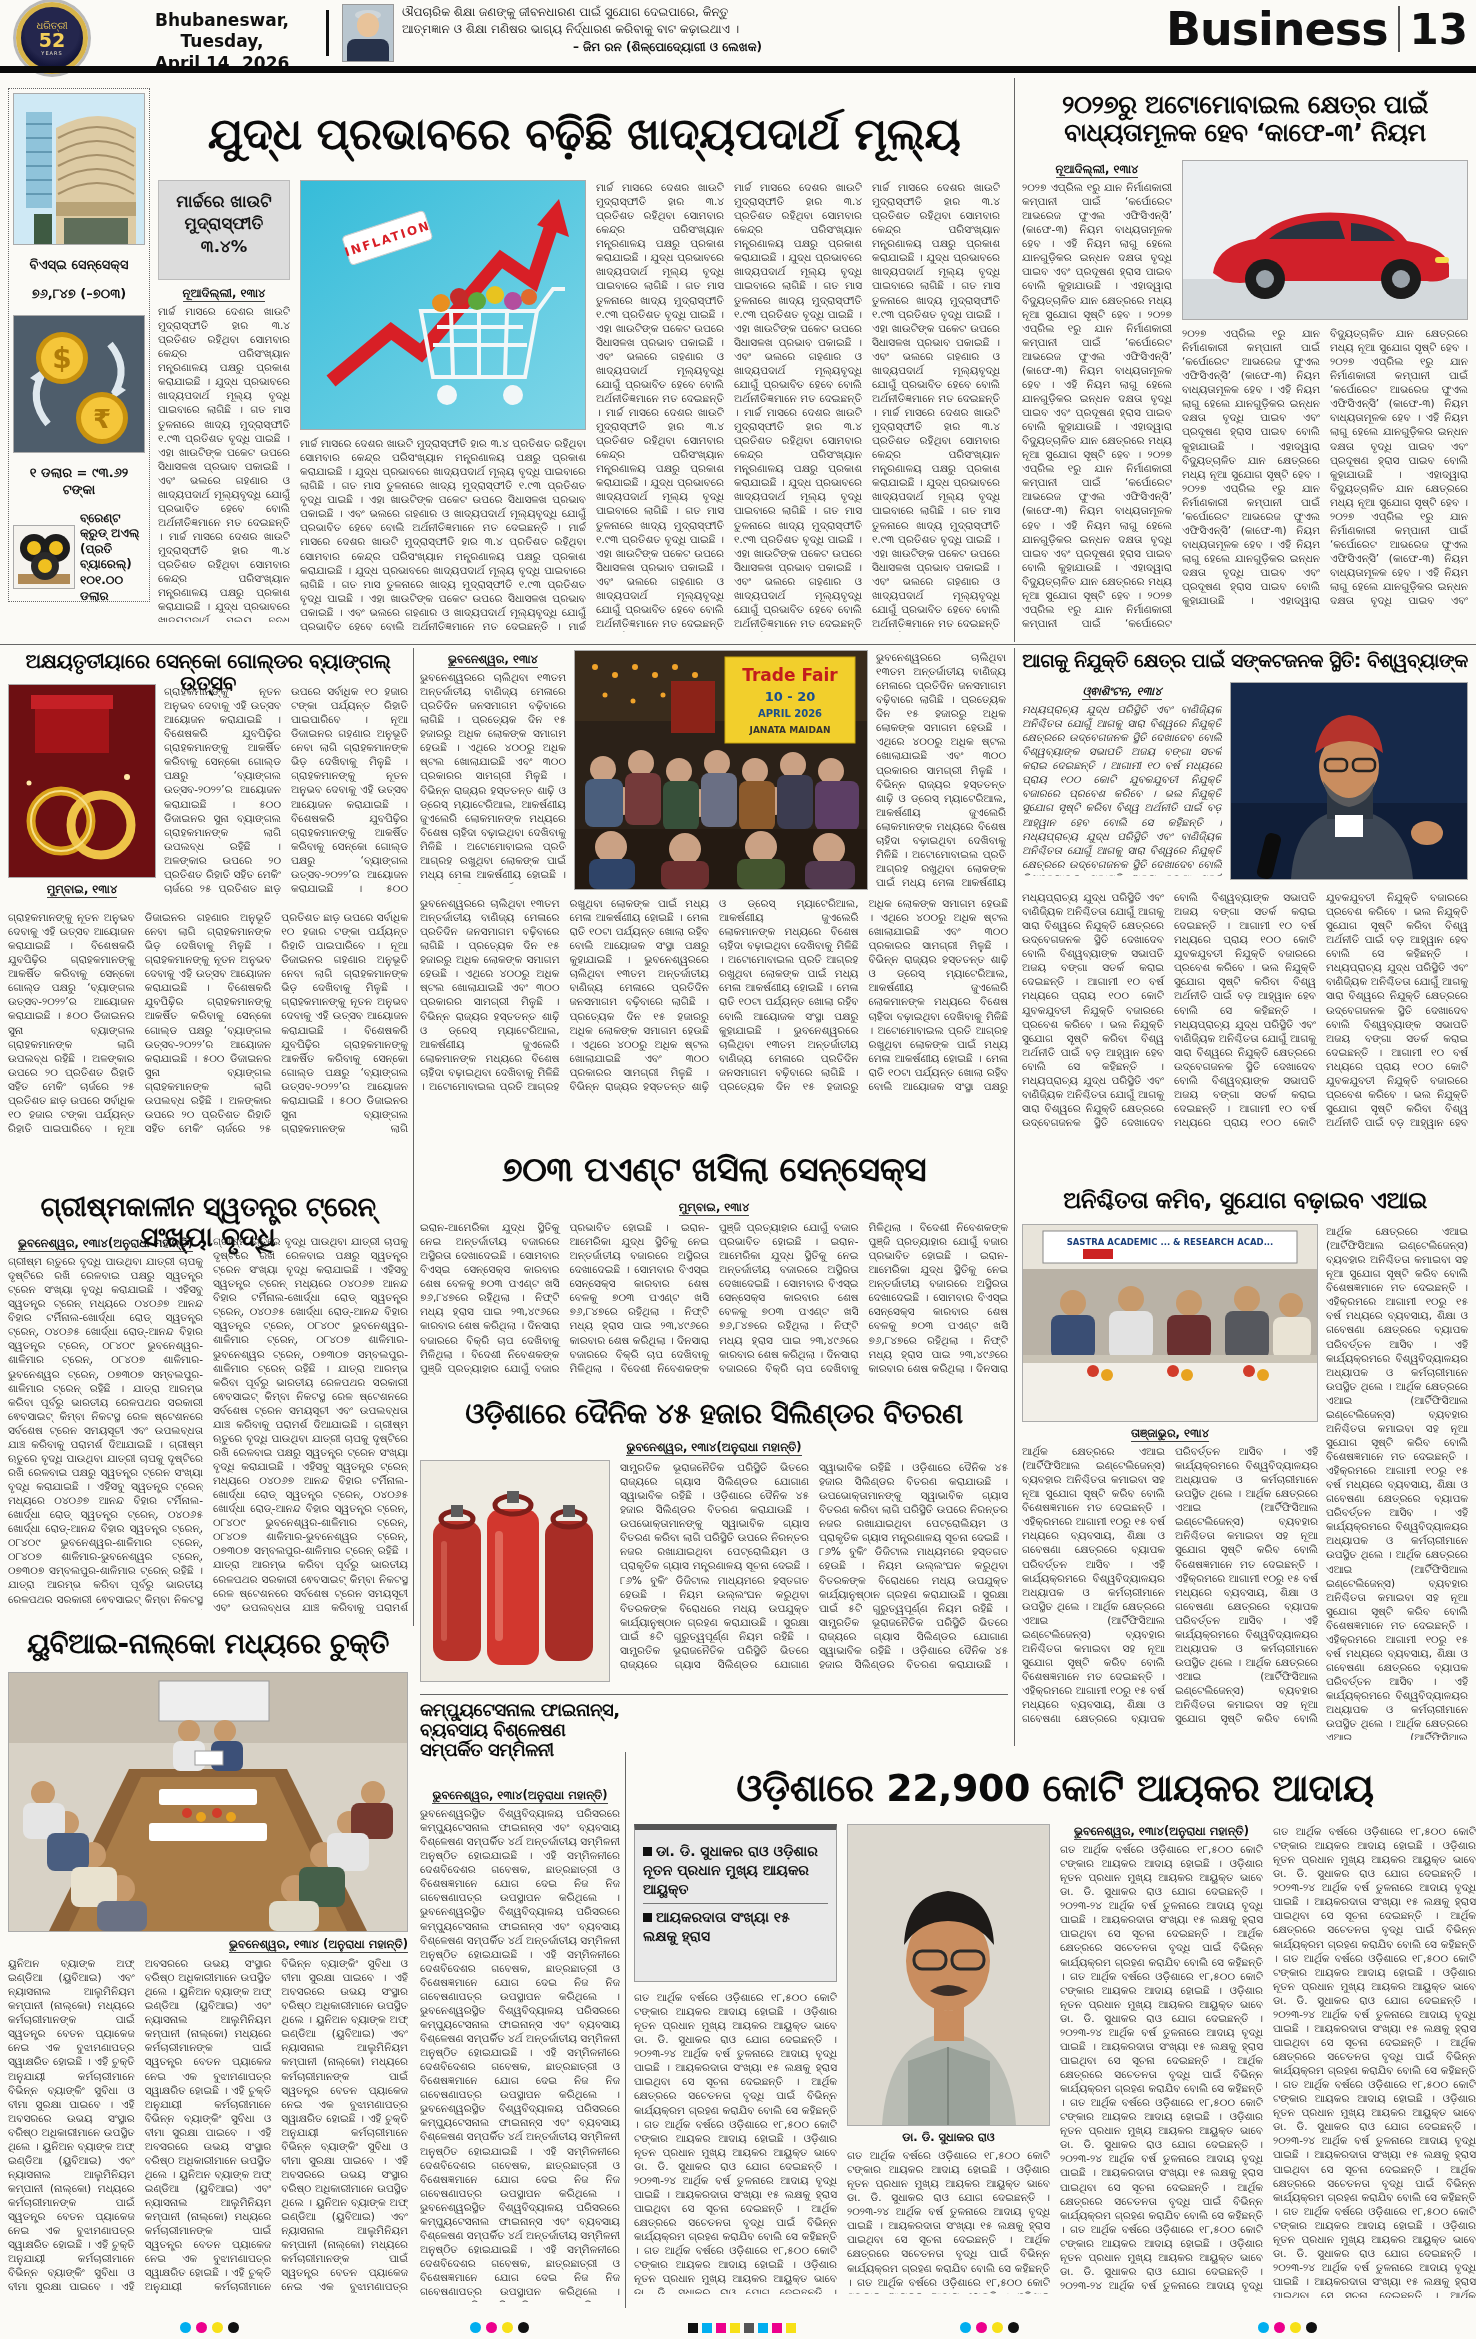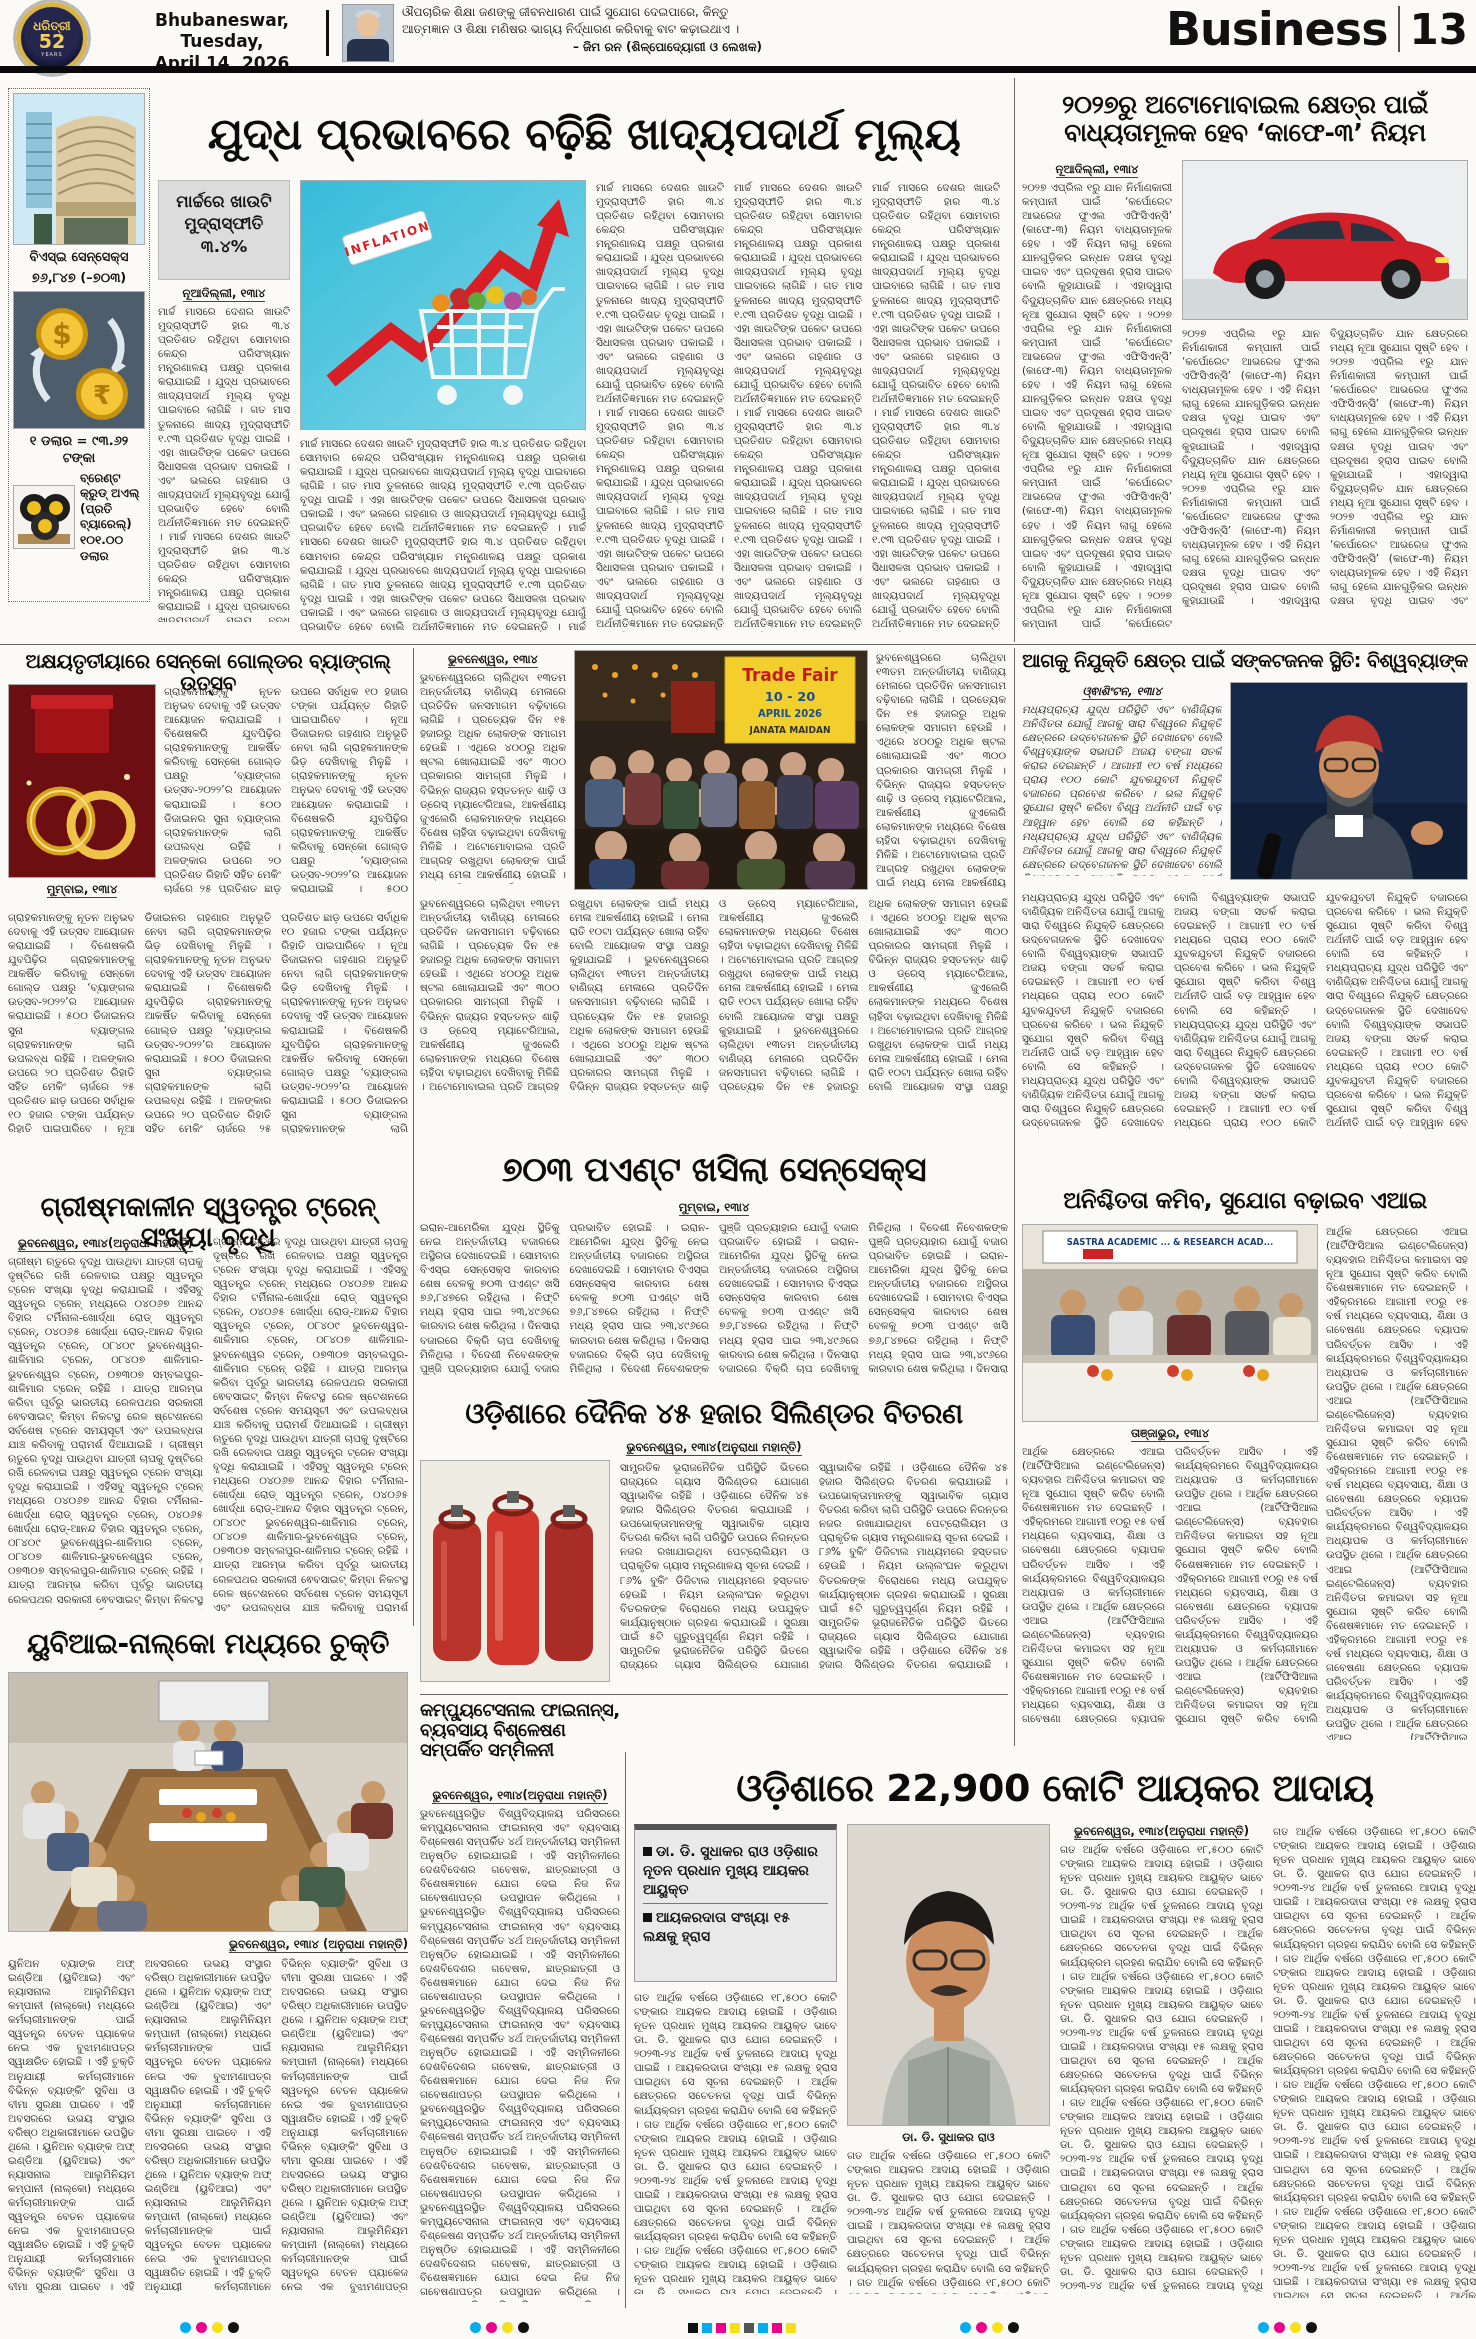--- a/index.html
+++ b/index.html
@@ -5,39 +5,39 @@
   html,body{margin:0;padding:0;background:#888;}
   .page{position:relative;width:1476px;height:2339px;background:#fbfaf6;margin:0 auto;
         font-family:"DejaVu Sans","Liberation Sans",sans-serif;color:#111;overflow:hidden;}
   .abs{position:absolute;}
   
   .hdr-rule{position:absolute;left:0;top:66px;width:1476px;height:7px;background:#0a0a0a;}
   .logo-badge{position:absolute;left:16px;top:2px;width:62px;height:62px;border-radius:50%;
       background:radial-gradient(circle at 50% 40%,#24264d 55%,#14163a 70%);
       border:5px solid #d8b importan4a;border:5px solid #d8b44a;box-shadow:0 0 0 3px #b9b9b9;
       display:flex;flex-direction:column;align-items:center;justify-content:center;}
-  .logo-name{color:#f3cf5a;font-size:12px;font-weight:bold;line-height:1;}
+  .logo-name{color:#f3cf5a;font-size:10px;font-weight:normal;line-height:1;}
   .logo-years{color:#f3cf5a;font-size:19px;font-weight:bold;line-height:1;}
   .logo-years-lbl{color:#e8e0c8;font-size:5px;letter-spacing:1px;}
   .pub-date{position:absolute;left:128px;top:10px;width:188px;font-size:17px;font-weight:bold;
       text-align:center;line-height:1.25;border-right:3px solid #111;padding-right:10px;height:46px;}
   .quote-wrap{position:absolute;left:342px;top:4px;width:420px;display:flex;gap:8px;}
   .quote-photo{width:50px;height:56px;border:1px solid #999;background:#b9c6cf;position:relative;flex:none;}
   .quote-photo .face{position:absolute;left:14px;top:8px;width:22px;height:24px;border-radius:50% 50% 45% 45%;background:#e8c39a;}
   .quote-photo .hairq{position:absolute;left:12px;top:5px;width:26px;height:10px;border-radius:50%;background:#cfd6da;}
   .quote-photo .suit{position:absolute;left:4px;bottom:0;width:42px;height:22px;background:#27324a;border-radius:8px 8px 0 0;}
   .quote-text{font-size:12px;line-height:1.4;}
   .quote-attr{font-weight:bold;font-size:12px;text-align:right;margin-top:2px;}
   .section-ttl{position:absolute;right:8px;top:2px;display:flex;align-items:center;gap:10px;}
   .section-name{font-size:46px;font-weight:bold;letter-spacing:-1px;}
   .section-sep{width:2px;height:46px;background:#555;}
   .section-num{font-size:42px;font-weight:bold;}
   
   .sidebar{position:absolute;left:8px;top:88px;width:142px;height:514px;border:1px dotted #666;
-      padding:4px;box-sizing:border-box;display:flex;flex-direction:column;gap:4px;}
+      padding:4px;box-sizing:border-box;display:flex;flex-direction:column;gap:12px;}
   .side-lbl{font-weight:bold;font-size:13px;text-align:center;line-height:1.3;}
   .ph{border:1px solid #aaa;overflow:hidden;position:relative;background:#ddd;flex:none;}
   
   .hl{font-weight:bold;text-align:center;line-height:1.12;letter-spacing:-.5px;color:#0b0b0b;}
   .dateline{font-weight:bold;font-size:11.5px;text-align:center;}
   .dateline u{text-decoration:none;border-bottom:1px solid #444;padding-bottom:1px;}
   .body{font-size:10.5px;line-height:1.34;text-align:justify;overflow:hidden;color:#1c1c1c;}
   .cols2{column-count:2;column-gap:10px;}
   .cols3{column-count:3;column-gap:10px;}
   .cols4{column-count:4;column-gap:10px;}

